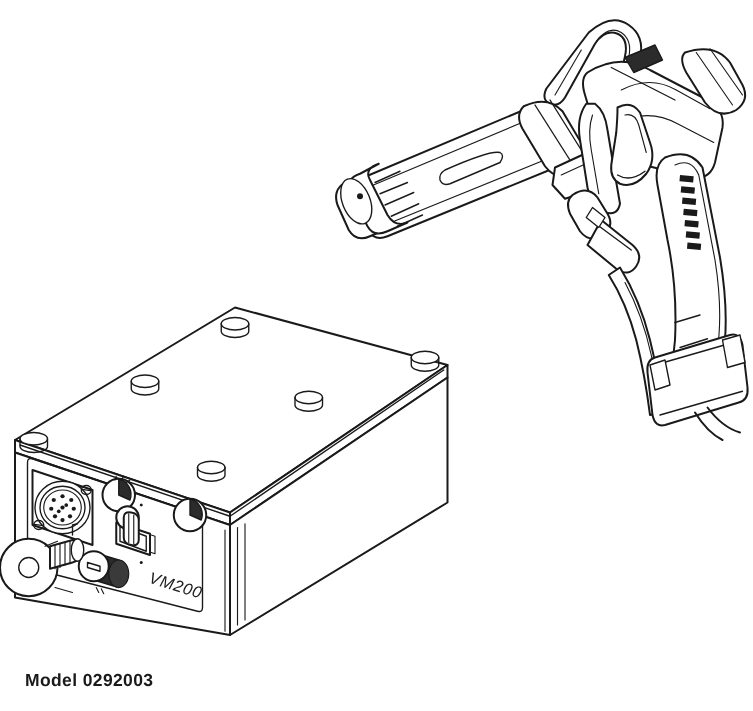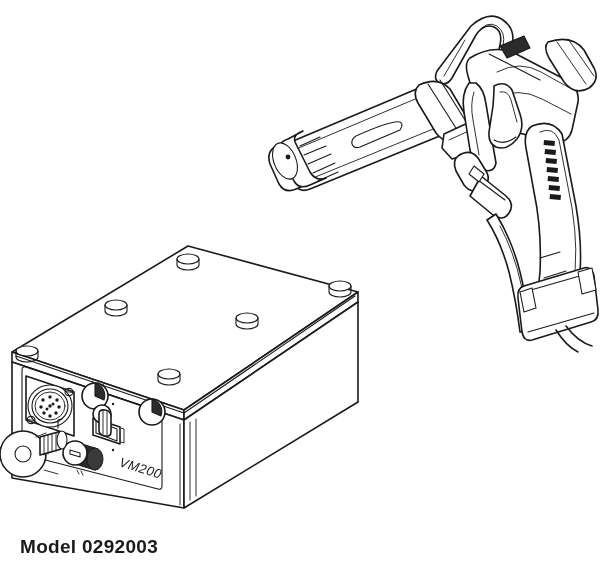--- a/index.html
+++ b/index.html
@@ -26,21 +26,21 @@
     position: absolute;
     left: 0;
     top: 0;
     display: block;
   }
   .caption {
     position: absolute;
     left: 20px;
     top: 536px;
     font-family: "Liberation Sans", sans-serif;
-    font-size: 19px;
+    font-size: 14px;
     font-weight: bold;
     letter-spacing: 0.3px;
     color: #1a1a1a;
     white-space: nowrap;
   }
 </style>
 </head>
 <body>
 
 <div id="figure-stage">

